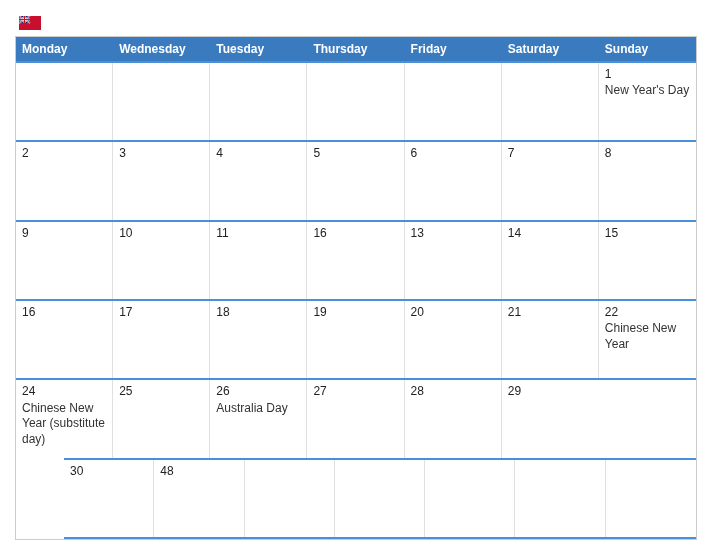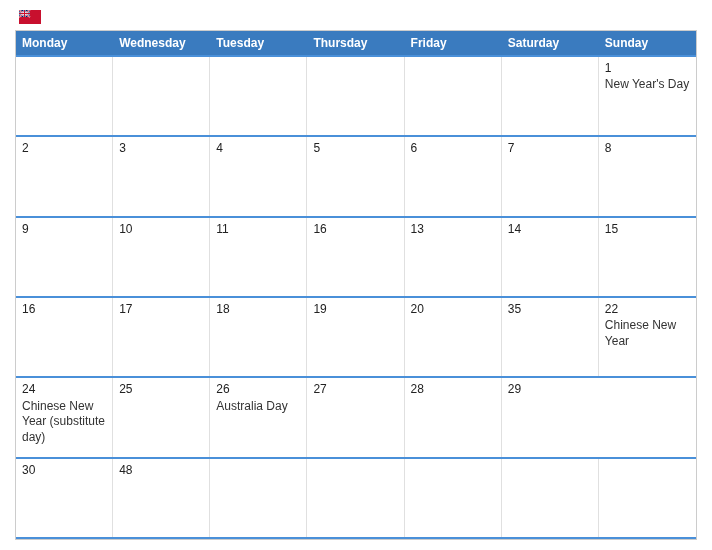--- a/index.html
+++ b/index.html
@@ -6,21 +6,21 @@
     body {
       width: 712px;
       height: 550px;
       background: #fff;
       font-family: Arial, sans-serif;
       overflow: hidden;
     }
     .page {
       width: 712px;
       height: 550px;
-      padding: 10px 15px 10px 15px;
+      padding: 16px 15px 10px 15px;
       display: flex;
       flex-direction: column;
     }
     .header {
       display: flex;
       align-items: center;
       justify-content: space-between;
       margin-bottom: 6px;
     }
     .logo {
@@ -111,20 +111,21 @@
     .cal-cell .event {
       font-size: 12px;
       color: #333;
       line-height: 1.3;
     }
     .cal-cell.sunday .day-num {
       color: #222;
     }
     .last-row {
       border-bottom: 2px solid #4a90d9;
+      margin-left: 48px;
     }
   </style>
 </head>
 <body>
 
 <div class="page">
   <div class="header">
     <div class="logo">
       <span class="logo-text-general"></span>
 
@@ -236,21 +237,21 @@
           <div class="cal-cell">
             <span class="day-num">18</span>
           </div>
           <div class="cal-cell">
             <span class="day-num">19</span>
           </div>
           <div class="cal-cell">
             <span class="day-num">20</span>
           </div>
           <div class="cal-cell">
-            <span class="day-num">35</span>
+            <span class="day-num">21</span>
           </div>
           <div class="cal-cell sunday">
             <span class="day-num">22</span>
             <span class="event">Chinese New Year</span>
           </div>
         </div>
         <div class="cal-row">
           <div class="cal-cell">
             <span class="day-num">24</span>
             <span class="event">Chinese New Year (substitute day)</span>

